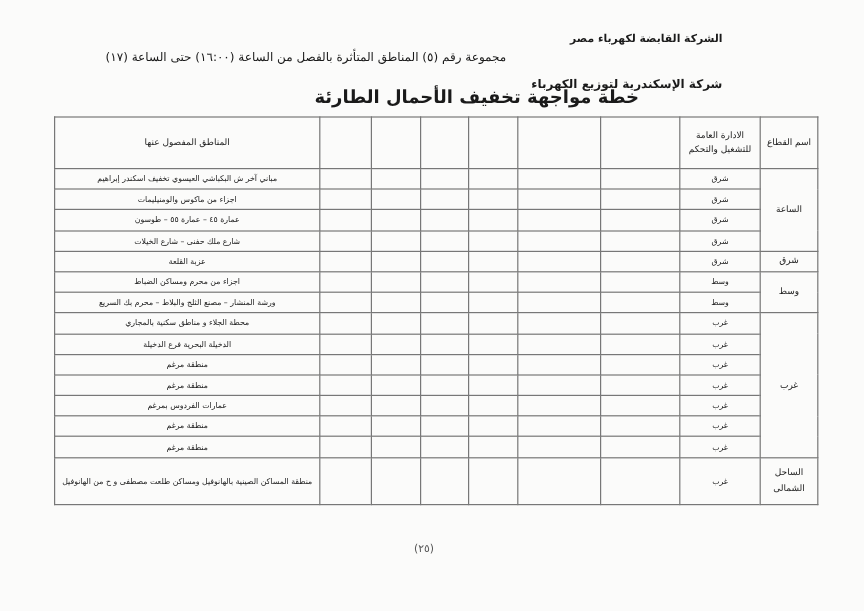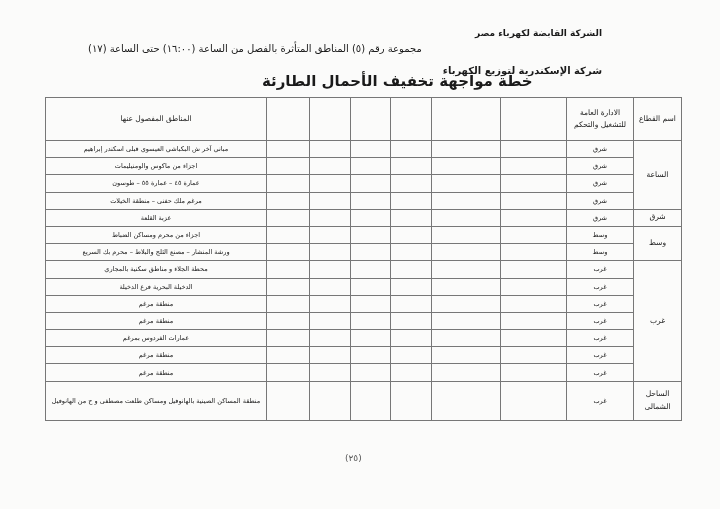--- a/index.html
+++ b/index.html
@@ -57,21 +57,21 @@
   <tbody id="tbody">
       <tr class="r">
         <td class="sector-cell" rowspan="4">الساعة</td>
         <td class="admin-cell">شرق</td>
         <td></td>
         <td></td>
         <td></td>
         <td></td>
         <td></td>
         <td></td>
-        <td>مباني آخر ش البكباشي العيسوي قبلى اسكندر إبراهيم</td>
+        <td>مباني آخر ش البكباشي العيسوي تخفيف اسكندر إبراهيم</td>
       </tr>
       <tr class="r">
         <td class="admin-cell">شرق</td>
         <td></td>
         <td></td>
         <td></td>
         <td></td>
         <td></td>
         <td></td>
         <td>اجزاء من ماكوس والومنيليمات</td>
@@ -87,21 +87,21 @@
         <td>عمارة ٤٥ – عمارة ٥٥ – طوسون</td>
       </tr>
       <tr class="r">
         <td class="admin-cell">شرق</td>
         <td></td>
         <td></td>
         <td></td>
         <td></td>
         <td></td>
         <td></td>
-        <td>مرغم ملك حفنى – منطقة الخيلات</td>
+        <td>شارع ملك حفنى – شارع الخيلات</td>
       </tr>
       <tr class="r">
         <td class="sector-cell" rowspan="1">شرق</td>
         <td class="admin-cell">شرق</td>
         <td></td>
         <td></td>
         <td></td>
         <td></td>
         <td></td>
         <td></td>

